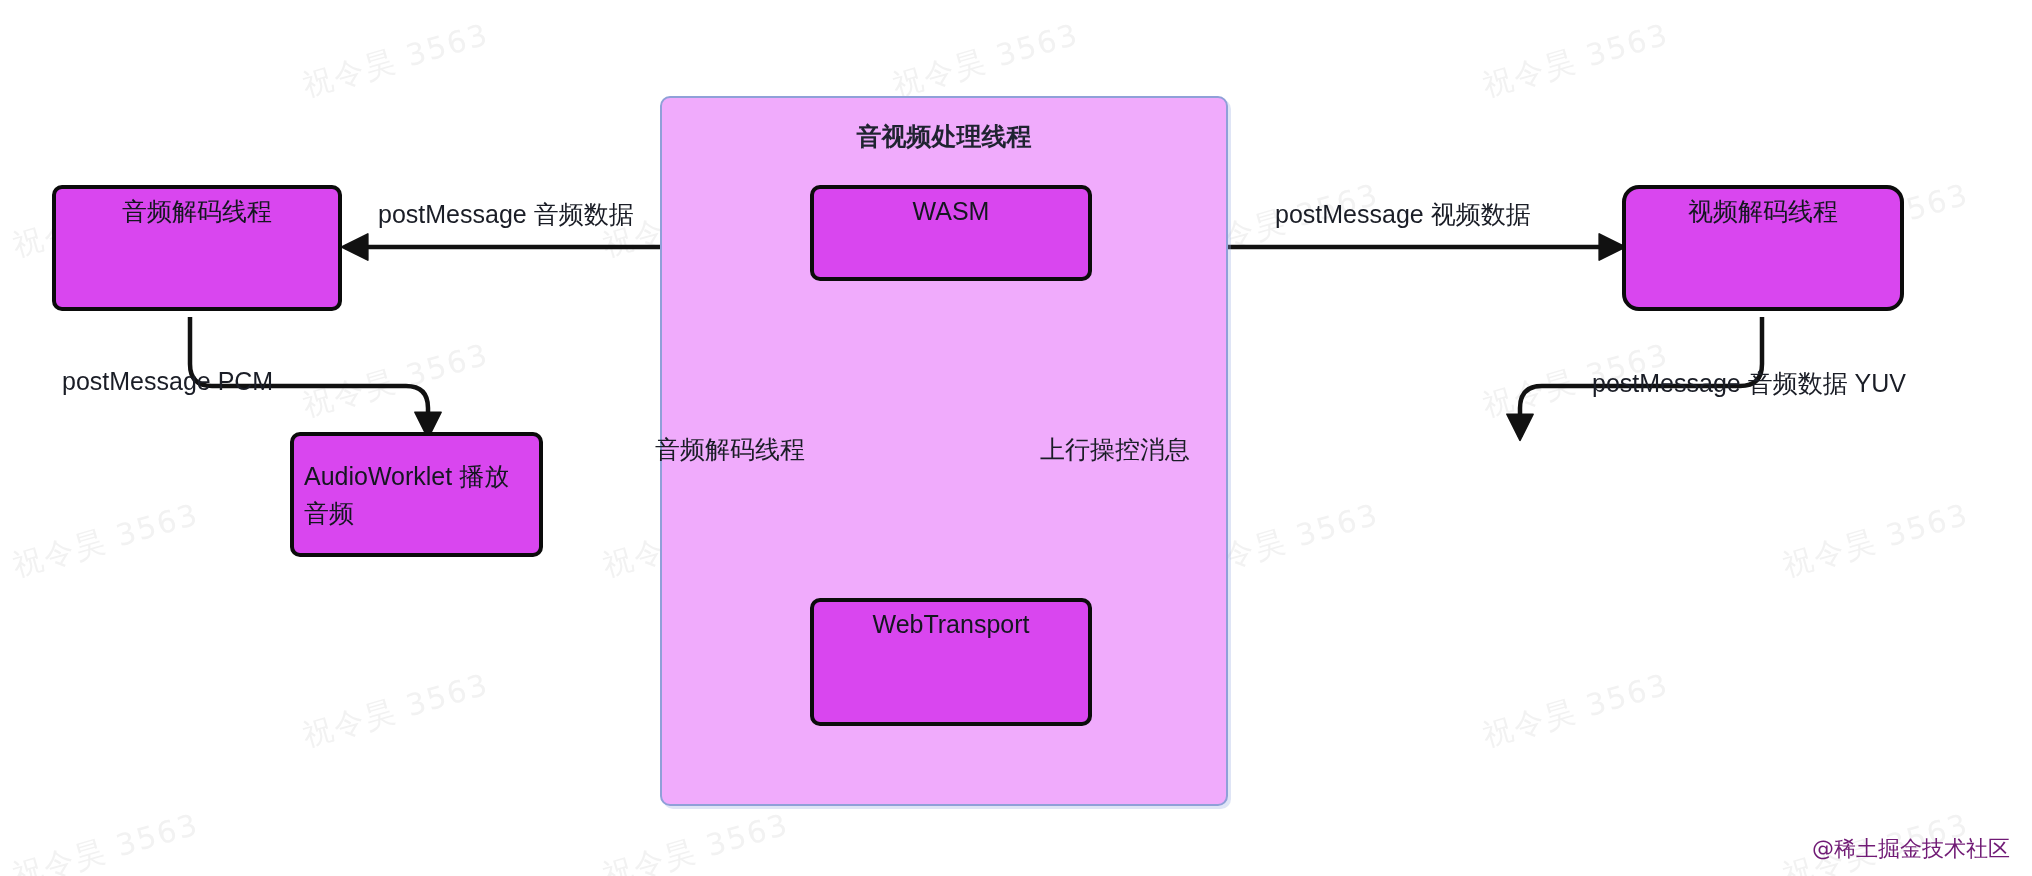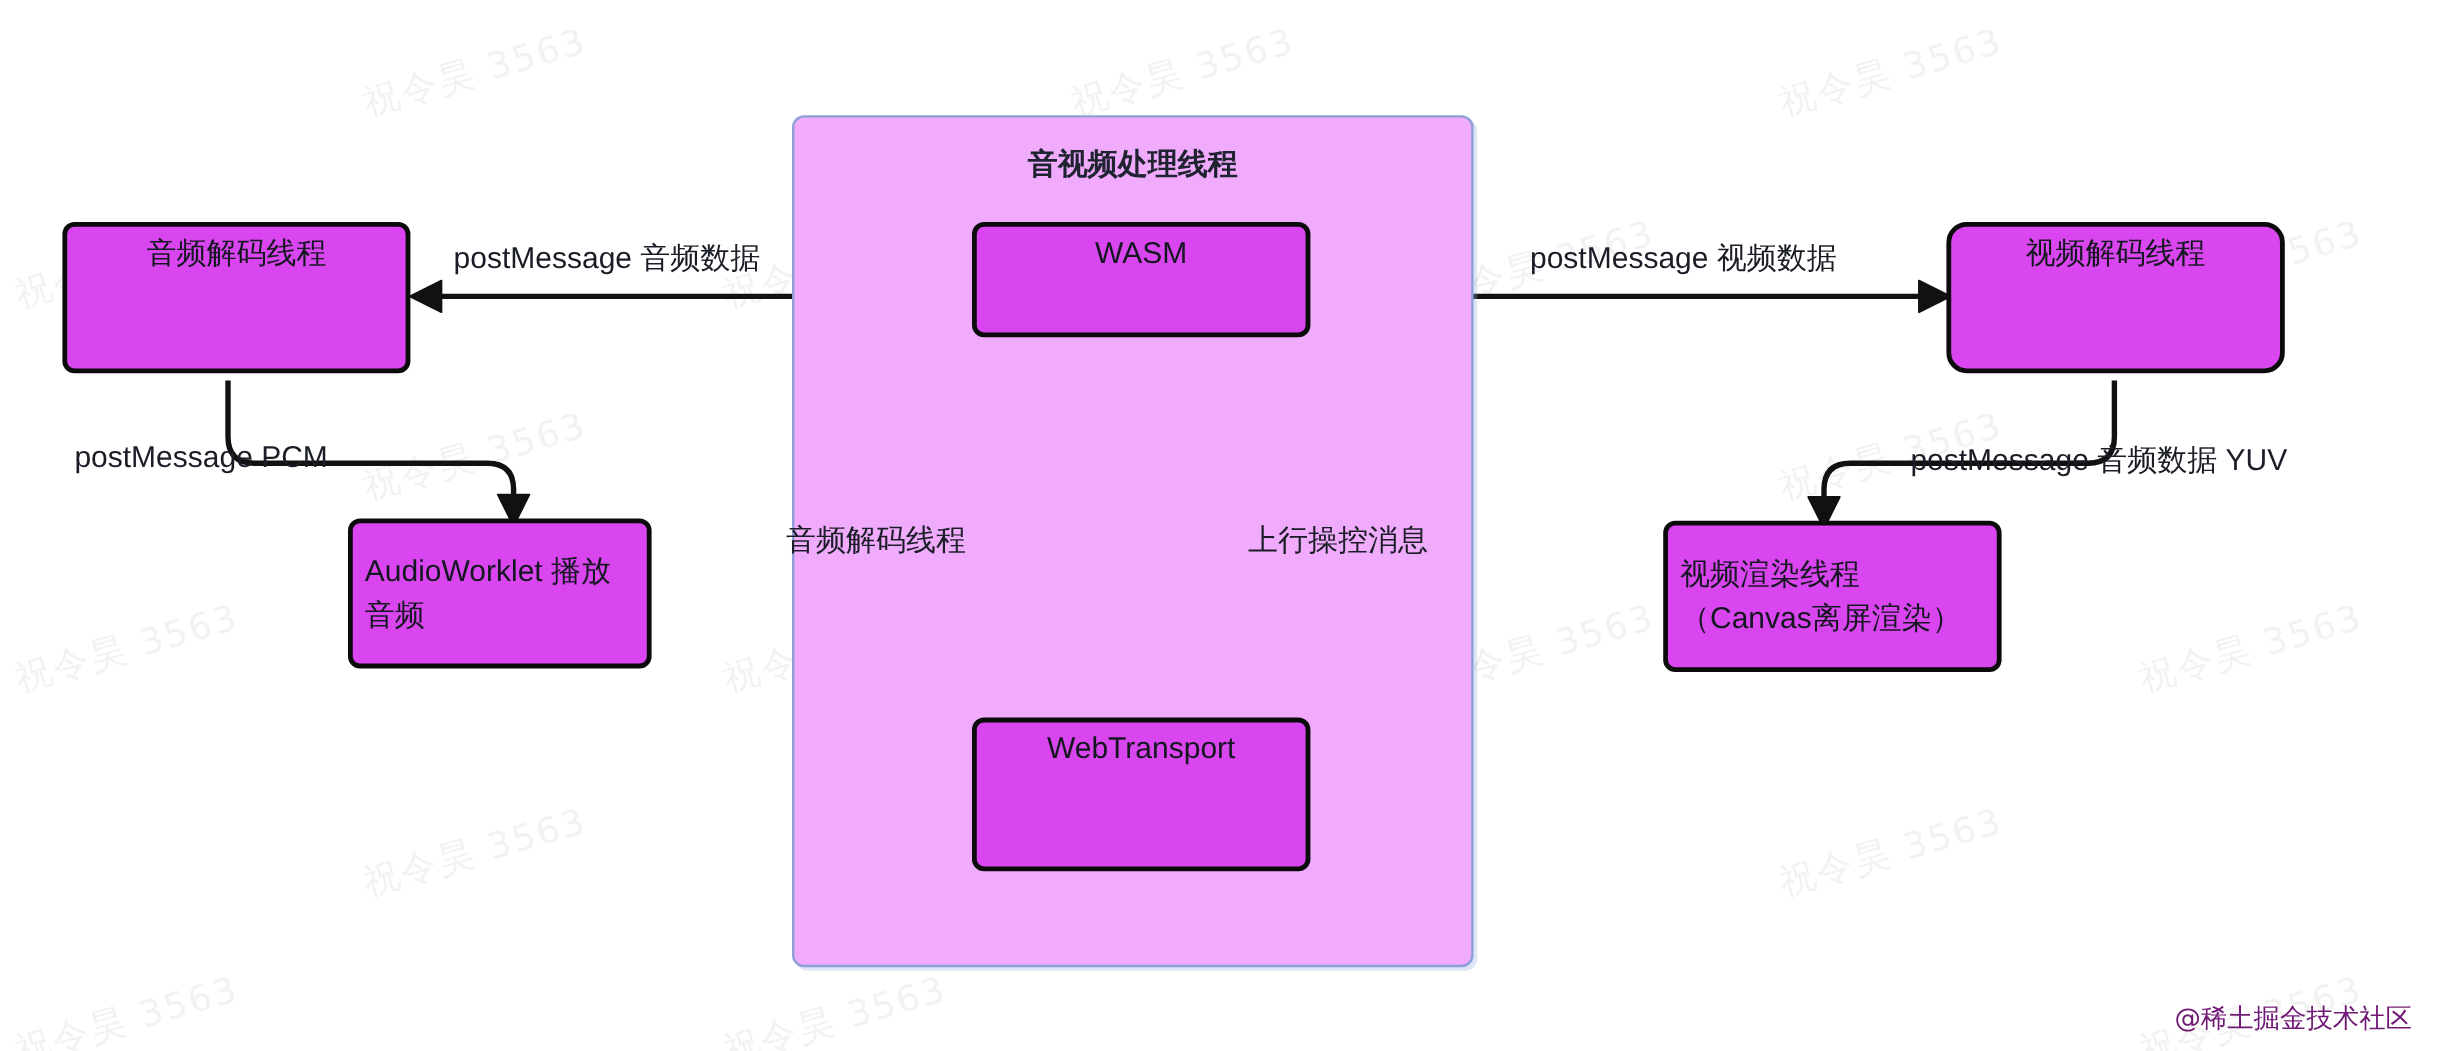--- a/index.html
+++ b/index.html
@@ -185,24 +185,20 @@
   </div>
 
   <div class="node" style="left:810px; top:598px; width:282px; height:128px;">
     <span>WebTransport</span>
   </div>
 
   <div class="node" style="left:1622px; top:185px; width:282px; height:126px;border-radius:17px;">
     <span>视频解码线程</span>
   </div>
 
-  <div class="node" style="left:1386px; top:434px; width:282px; height:126px; flex-direction:column;">
-    <span>视频渲染线程</span>
-    <span>（Canvas离屏渲染）</span>
-  </div>
 
   <div class="elabel" style="left:1275px; top:198px;">postMessage 视频数据</div>
 
   <div class="elabel" style="left:378px; top:198px;">postMessage 音频数据</div>
 
   <div class="elabel" style="left:62px; top:367px;">postMessage PCM</div>
 
   <div class="elabel" style="left:1592px; top:367px;">postMessage 音频数据 YUV</div>
 
   <div class="elabel" style="left:655px; top:433px;">音频解码线程</div>

